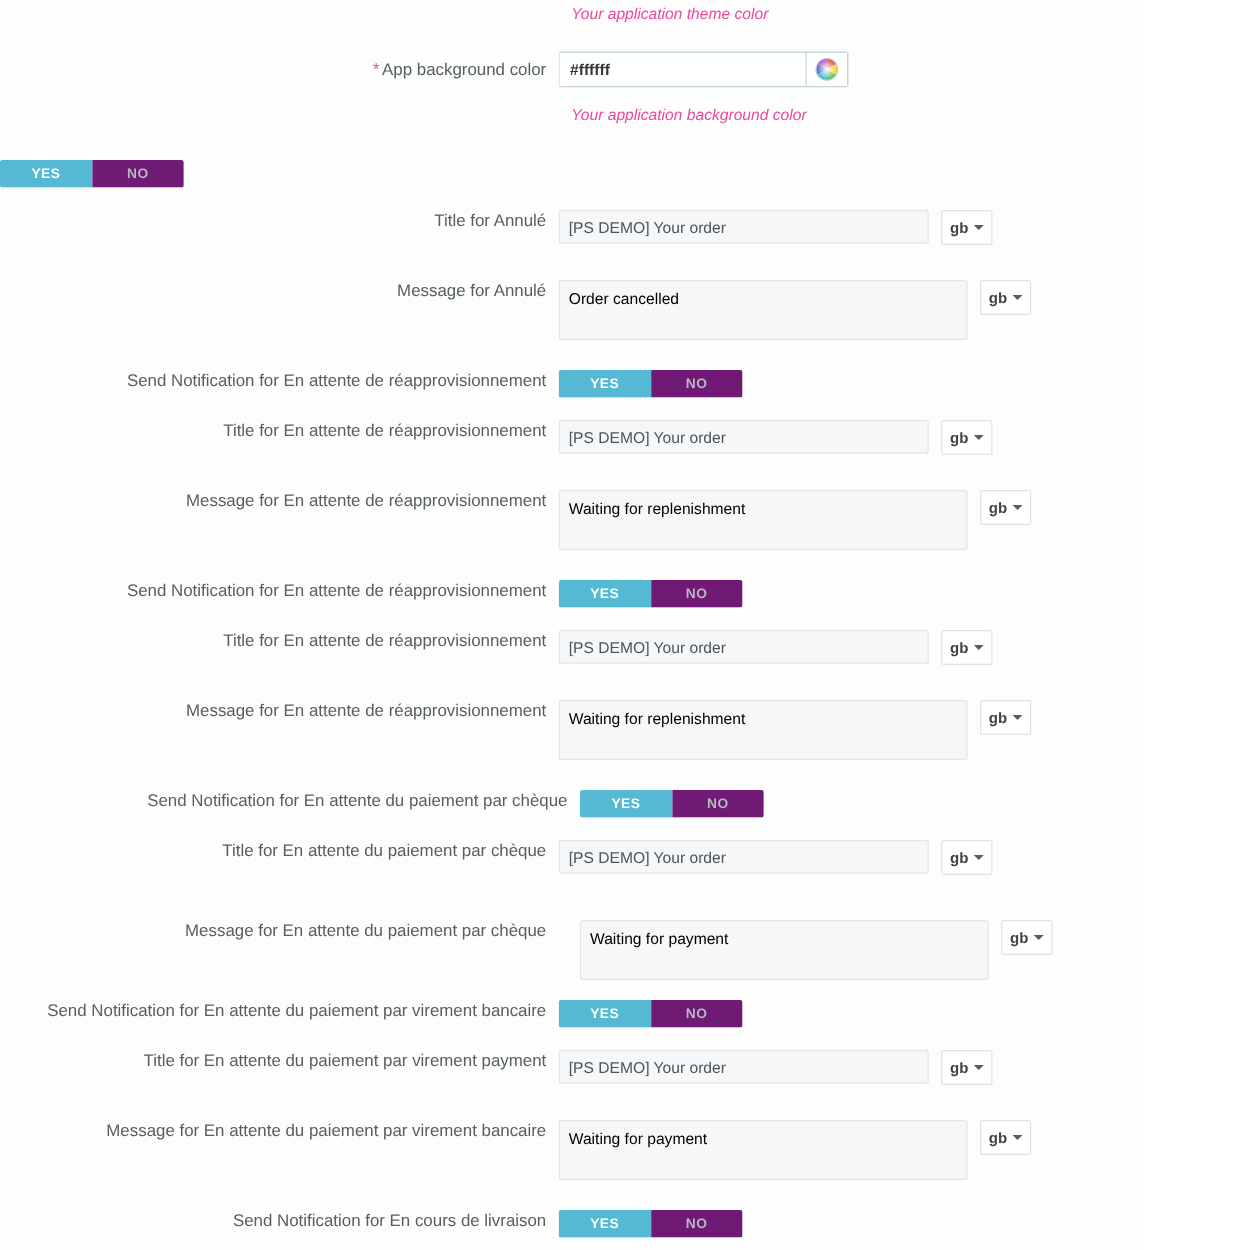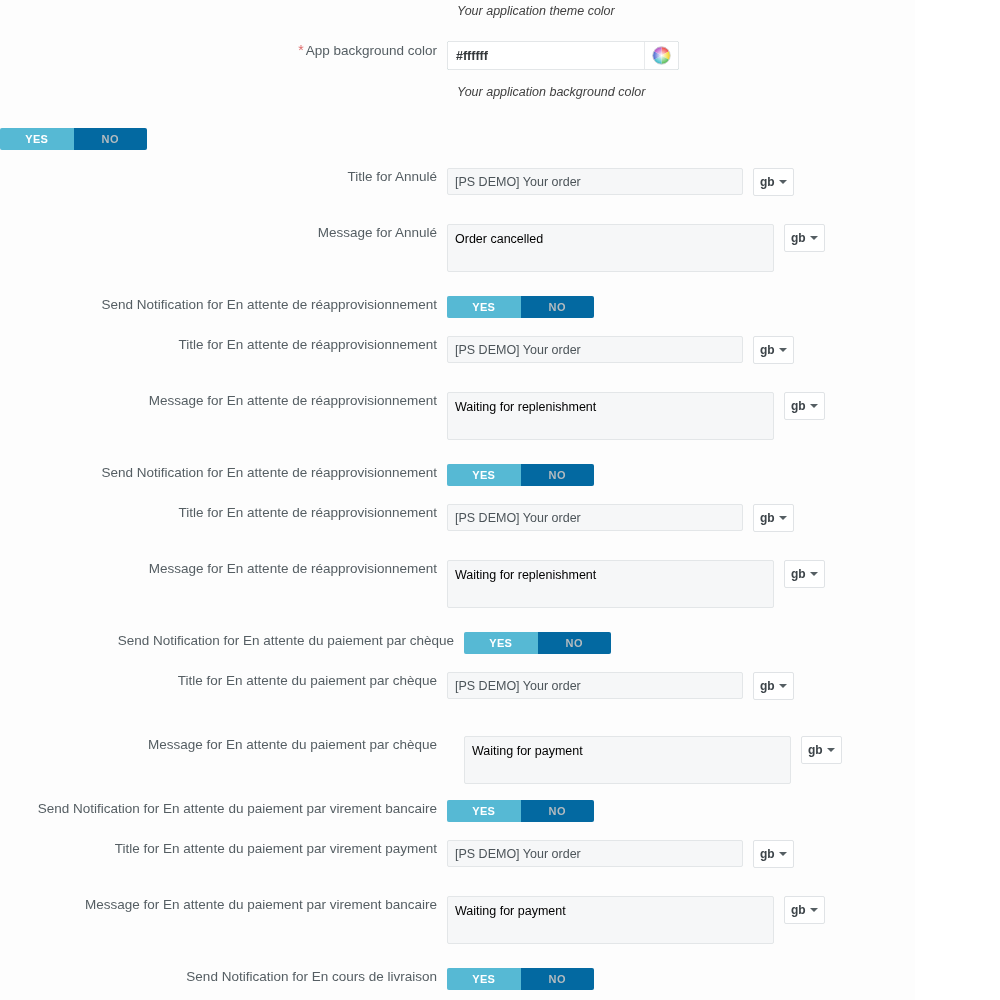--- a/index.html
+++ b/index.html
@@ -66,21 +66,21 @@
   .ctrl-col {
     flex: 1 1 auto;
     display: flex;
     align-items: flex-start;
   }
 
   
   .helper {
     position: absolute;
     left: 457px;
-    color: #404040;
+    color: #ec4899;
     font-size: 12.5px;
     font-style: italic;
     line-height: 16px;
     white-space: nowrap;
   }
 
   
   .txt-input {
     width: 296px;
     height: 27px;
@@ -188,32 +188,32 @@
     justify-content: center;
     font-size: 11px;
     font-weight: bold;
     letter-spacing: 0.4px;
   }
   .switch .half.on {
     background: #56b9d4;
     color: #ffffff;
   }
   .switch .half.off {
-    background: #0369a1;
+    background: #701a75;
     color: #b4bbbf;
   }
 </style>
 </head>
 <body>
 
 <div class="page-tint"></div>
 
 <div class="form" id="form-root">
     <div class="helper" style="top: 3px;">Your application theme color</div>
-    <div class="row" style="top: 41px;">
+    <div class="row" style="top: 41px; align-items: center;">
       <div class="lbl-col"><span><span class="req-star">*</span>App background color</span></div>
       <div class="ctrl-col">
         <div class="color-wrap">
           <input class="color-input" type="text" placeholder="#ffffff" value="#ffffff" style="">
           <div class="color-sep"></div>
           <div class="color-swatch-btn">
             <svg width="19" height="19" viewBox="0 0 19 19">
               <defs>
                 <radialGradient id="cw" cx="50%" cy="50%" r="50%">
                   <stop offset="0%" stop-color="#ffffff"></stop>

